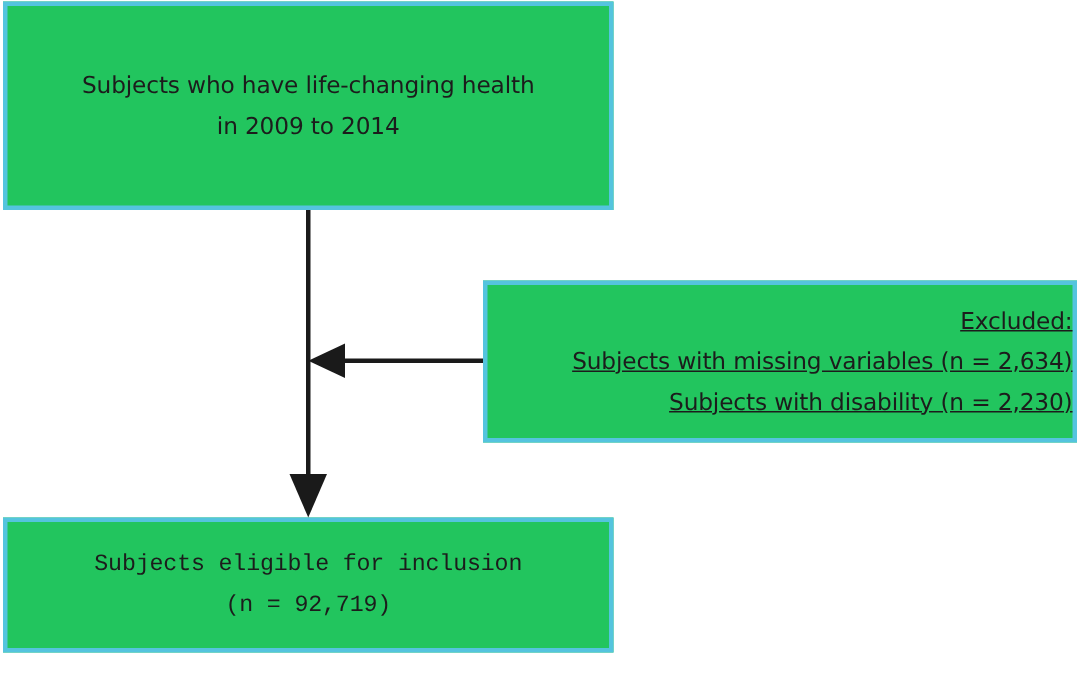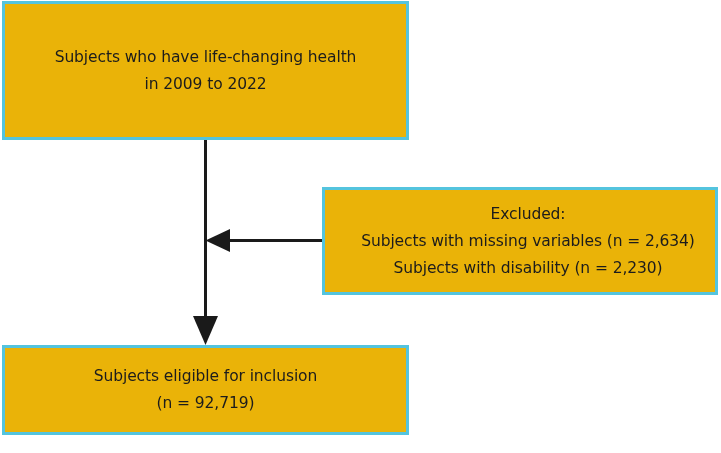--- a/index.html
+++ b/index.html
@@ -11,61 +11,63 @@
     position: relative;
     width: 721px;
     height: 453px;
     background: #ffffff;
     overflow: hidden;
     font-family: "DejaVu Sans", "Liberation Sans", sans-serif;
   }
   .flow-box {
     position: absolute;
     box-sizing: border-box;
-    background: #eab308;
+    background: #22c55e;
     border: 3px solid #54c4de;
     display: flex;
     flex-direction: column;
     justify-content: center;
   }
   .flow-box .line {
     font-size: 15.5px;
     line-height: 27px;
     color: #1c1c1c;
     white-space: nowrap;
     letter-spacing: -0.1px;
   }
   .box-centered .line {
     text-align: center;
   }
   .box-left {
     padding-left: 16px;
   }
   .box-left .line {
-    text-align: center;
+    text-align: right;
+    text-decoration: underline;
   }
 
   
   #box-source {
     left: 2px;
     top: 1px;
     width: 407px;
     height: 139px;
   }
   #box-excluded {
     left: 322px;
     top: 187px;
     width: 396px;
     height: 108px;
   }
   #box-eligible {
     left: 2px;
     top: 345px;
     width: 407px;
     height: 90px;
+    font-family: Liberation Mono, monospace;
   }
 
   
   #connectors {
     position: absolute;
     left: 0;
     top: 0;
     width: 721px;
     height: 453px;
     pointer-events: none;
@@ -80,21 +82,21 @@
     stroke: none;
   }
 </style>
 </head>
 <body>
 
 <div id="flow-root">
 
   <div class="flow-box box-centered" id="box-source">
     <div class="line">Subjects who have life-changing health</div>
-    <div class="line">in 2009 to 2022</div>
+    <div class="line">in 2009 to 2014</div>
   </div>
 
   <div class="flow-box box-left" id="box-excluded">
     <div class="line">Excluded:</div>
     <div class="line">Subjects with missing variables (n = 2,634)</div>
     <div class="line">Subjects with disability (n = 2,230)</div>
   </div>
 
   <div class="flow-box box-centered" id="box-eligible">
     <div class="line">Subjects eligible for inclusion</div>

